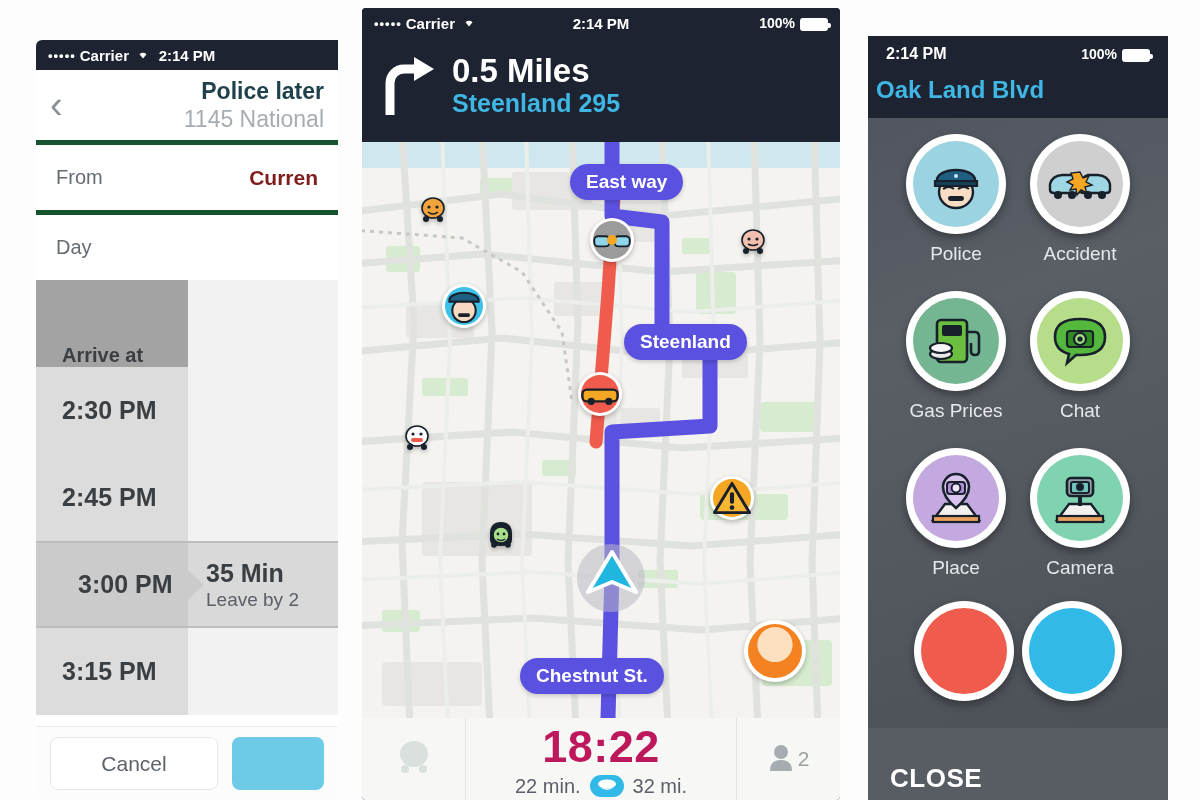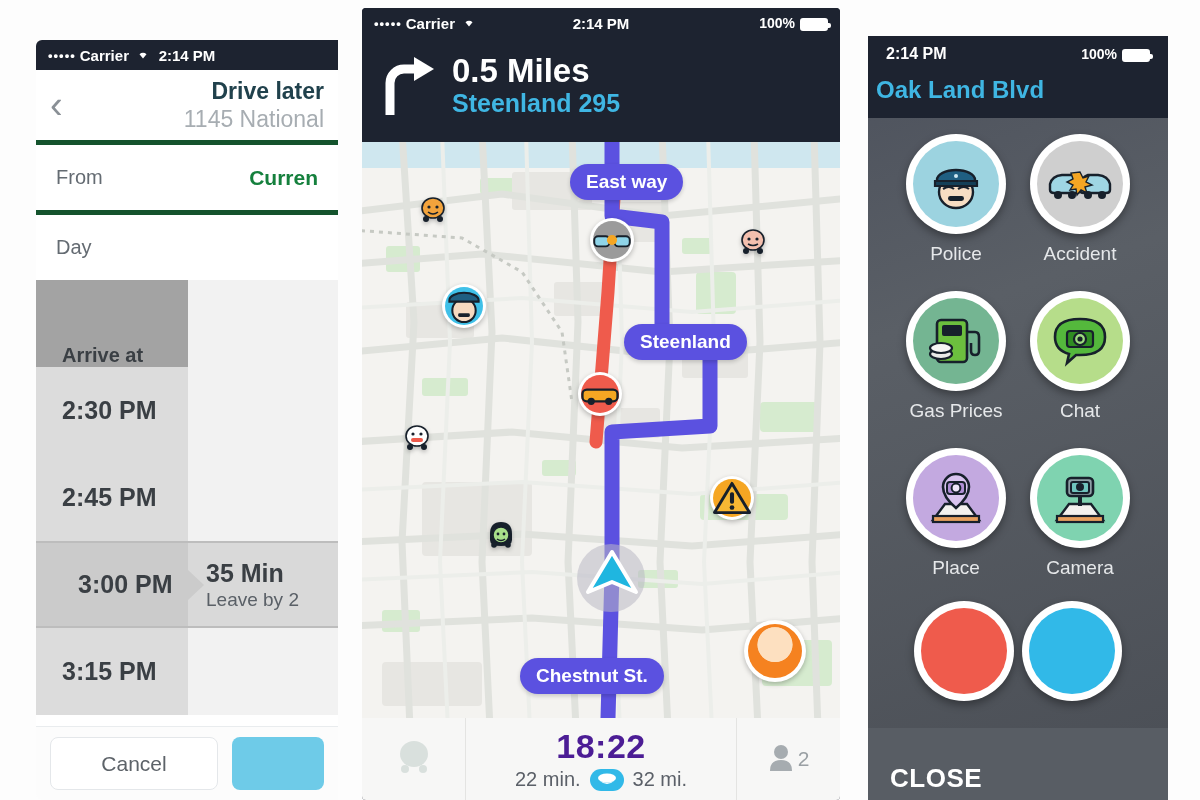--- a/index.html
+++ b/index.html
@@ -33,21 +33,21 @@
   #panel1 { left: 36px; top: 40px; width: 302px; height: 760px; background: #fff;
             border-top-left-radius: 6px; border-bottom-left-radius: 6px; }
   .p1-nav { height: 70px; background: #fff; display:flex; align-items:center; padding: 0 14px; position: relative;}
   .p1-back { font-size: 38px; color: #8a9096; line-height: 1; font-weight: 300; cursor: pointer; width: 40px;}
   .p1-titles { margin-left: 14px; text-align: right; flex: 1; }
   .p1-title { font-size: 23px; font-weight: bold; color: #20414c; white-space: nowrap; }
   .p1-sub { font-size: 23px; color: #a7adb2; white-space: nowrap; margin-top: 1px;}
   .p1-row { height: 70px; display:flex; align-items:center; justify-content: space-between;
             padding: 0 20px; border-top: 5px solid #14532d; background: #fff;}
   .p1-row-label { font-size: 20px; color: #646b72; }
-  .p1-row-value { font-size: 21px; color: #15803d; font-weight: bold; white-space: nowrap;}
+  .p1-row-value { font-size: 21px; color: #7f1d1d; font-weight: bold; white-space: nowrap;}
   .p1-picker { position: relative; background: #efefef; }
   .pick-row { display: flex; align-items: center; height: 87px; position: relative; }
   .pick-left { width: 152px; height: 100%; background:#dcdcdc; display:flex; align-items:center; padding-left: 26px; }
   .pick-right { flex: 1; height: 100%; background:#f2f2f2; display:flex; flex-direction:column; justify-content:center; padding-left: 18px;}
   .pick-row.header .pick-left { background:#a3a3a3;align-items:flex-end; }
   .pick-row.header .pick-left span { font-size: 20px; font-weight: bold; color: #3a3f44;}
   .pick-time { font-size: 25px; font-weight: bold; color: #3a3f44; white-space: nowrap;}
   .pick-row.sel .pick-left { background:#cbcbcb;padding-left:42px; }
   .pick-row.sel .pick-right { background:#d9d9d9; }
   .pick-row.sel::before, .pick-row.sel::after {
@@ -75,21 +75,21 @@
   .map svg { display:block; width:100%; height:100%; }
   .maplabel { position:absolute; background:#5b51e0; color:#fff; font-size:19px; font-weight:bold;
               padding: 7px 16px; border-radius:20px; white-space:nowrap; box-shadow: 0 2px 4px rgba(0,0,0,.18); }
   .mappin { position:absolute; width:44px; height:44px; border-radius:50%; background:#fff;
             display:flex; align-items:center; justify-content:center; box-shadow: 0 2px 5px rgba(0,0,0,.25);}
   .mappin .inner { width:38px; height:38px; border-radius:50%; display:flex; align-items:center; justify-content:center; font-size:20px;}
   .moodicon { position:absolute; font-size:26px; filter: drop-shadow(0 2px 2px rgba(0,0,0,.25)); }
   .p2-bottom { position:absolute; left:0; right:0; bottom:0; height:82px; background:#f7f7f6; display:flex; align-items:center;}
   .p2-b-left { width: 104px; display:flex; align-items:center; justify-content:center; border-right:1px solid #e4e4e2; height:100%; cursor:pointer;}
   .p2-b-mid { flex:1; display:flex; flex-direction:column; align-items:center; justify-content:center; }
-  .p2-eta { font-size: 34px; font-weight:bold; color:#4c1d95; letter-spacing:0.5px;}
+  .p2-eta { font-size: 45px; font-weight:bold; color:#be185d; letter-spacing:0.5px;}
   .p2-sub { display:flex; align-items:center; gap:9px; font-size:20px; color:#5b6068; margin-top:2px;}
   .waze-chip { width:34px; height:22px; border-radius:11px; background:#31b9e8; display:flex; align-items:center; justify-content:center;}
   .p2-b-right { width: 104px; display:flex; align-items:center; justify-content:center; gap:4px; border-left:1px solid #e4e4e2; height:100%; cursor:pointer;}
   .p2-people { font-size:21px; color:#9aa0a4; }
 
   
   #panel3 { left: 868px; top: 36px; width: 300px; height: 764px;
             background: linear-gradient(160deg,#4c515c 0%, #5a5f66 35%, #4a4e55 100%); }
   .p3-statusbar { height:36px; background:#1d2330; color:#fff; display:flex; align-items:center;
                   padding: 0 18px; font-size:16px; font-weight:bold;}
@@ -120,21 +120,21 @@
         <svg width="16" height="12" viewBox="0 0 16 12">
             <path d="M8 10.5 L11.5 6.2 A5 5 0 0 0 4.5 6.2 Z" fill="#fff"></path>
           </svg>
       </span>
       <span class="sb-time">2:14 PM</span>
     </div>
 
     <div class="p1-nav">
       <div class="p1-back">‹</div>
       <div class="p1-titles">
-        <div class="p1-title">Drive later</div>
+        <div class="p1-title">Police later</div>
         <div class="p1-sub">1145 National</div>
       </div>
     </div>
 
     <div class="p1-row">
       <span class="p1-row-label">From</span>
       <span class="p1-row-value">Curren</span>
     </div>
     <div class="p1-row">
       <span class="p1-row-label">Day</span>

